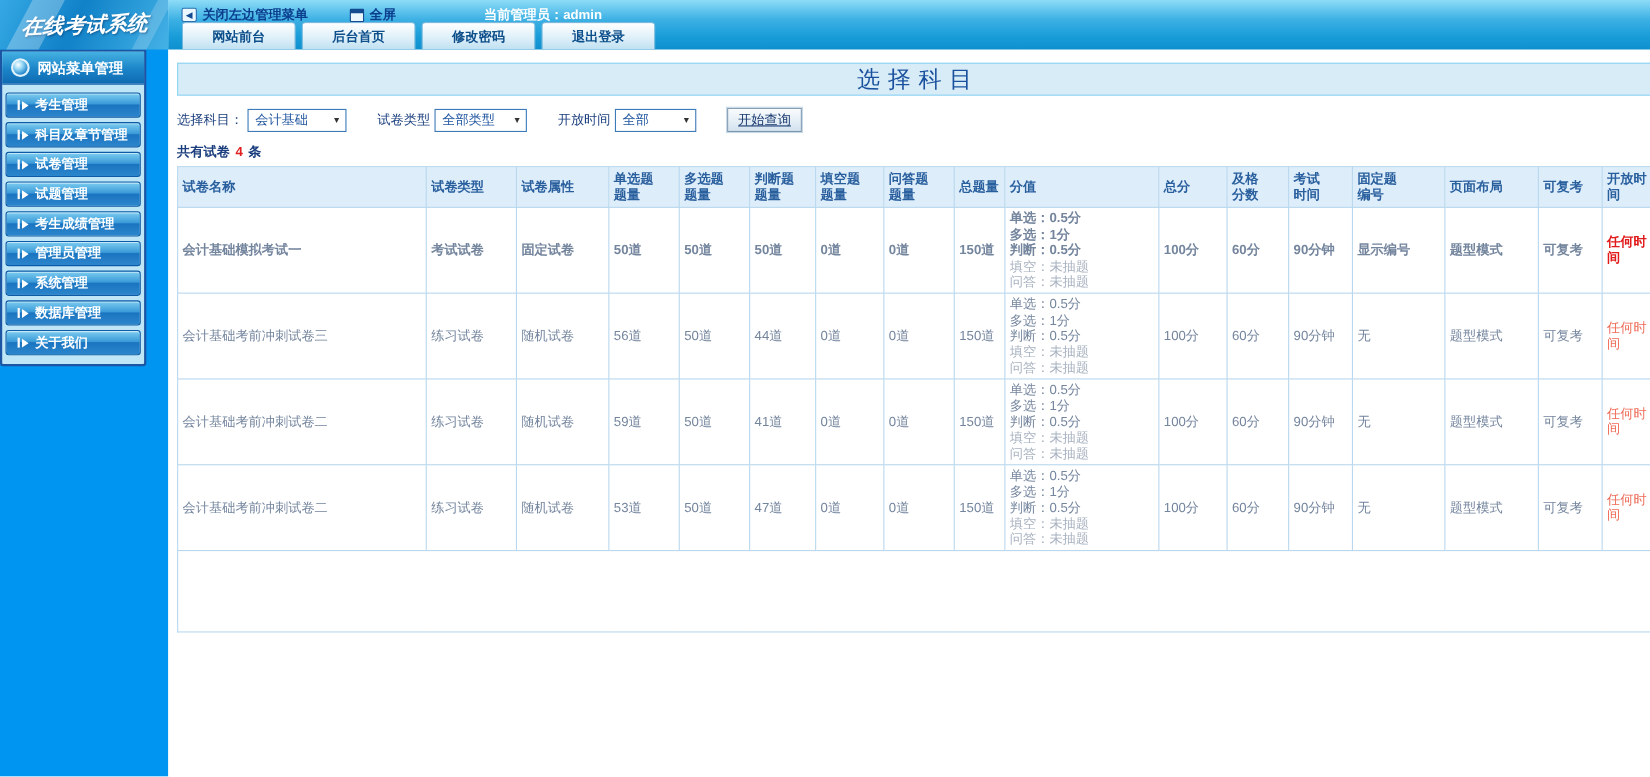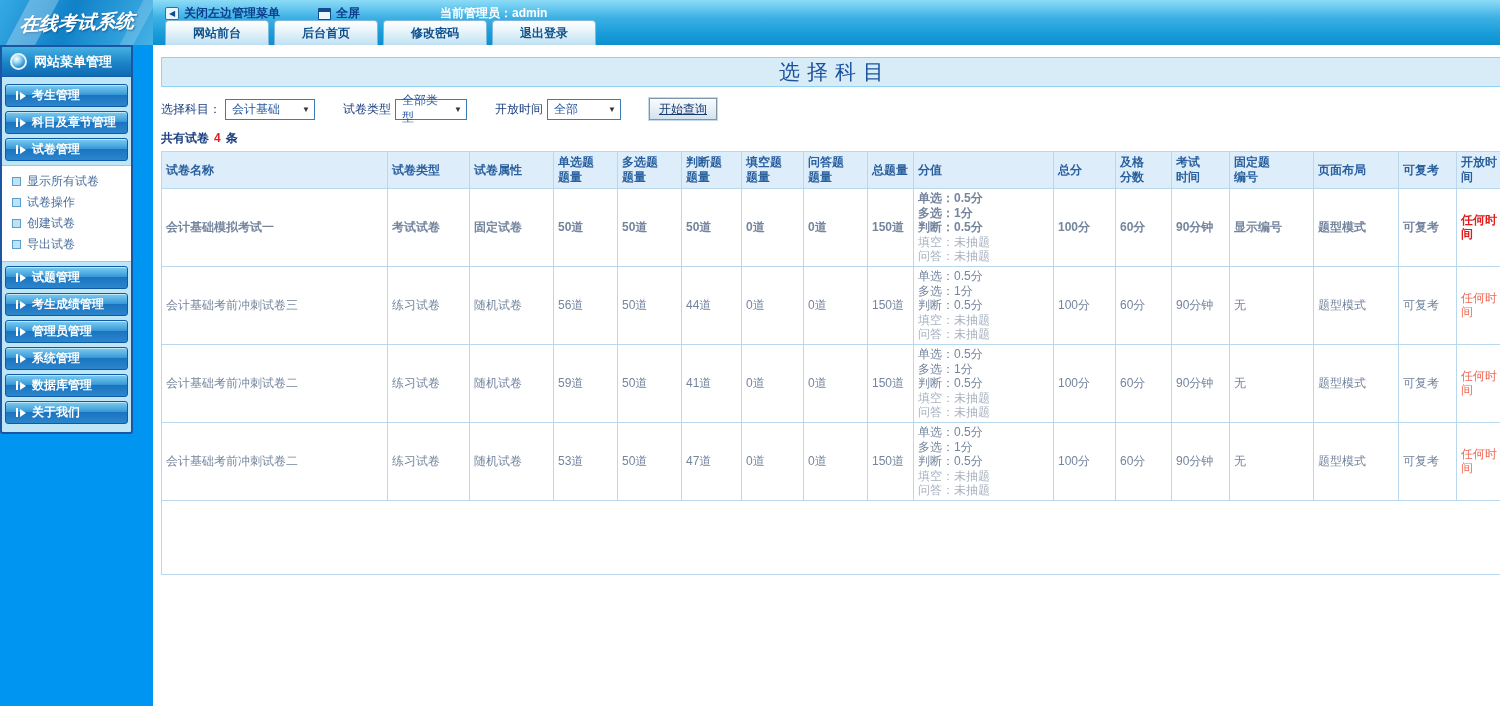--- a/index.html
+++ b/index.html
@@ -42,21 +42,21 @@
 
   .content { flex:1; background:#fff; overflow:hidden; }
   .title-bar { margin:12px 8px 0 8px; height:30px; background:#d8ecf8; border:1px solid #8ed4f2; display:flex; align-items:center; justify-content:center; }
   .title-bar .t { color:#1a519e; font-size:21px; letter-spacing:7px; }
 
   .filters { margin:11px 0 0 8px; display:flex; align-items:center; font-size:12px; color:#1b3f7e; }
   .filters .flabel { margin-right:4px; }
   .sel { display:inline-flex; align-items:center; justify-content:space-between; border:1px solid #3d7ab8; height:21px; background:#fff; color:#2257a0; font-size:12px; padding:0 4px 0 6px; cursor:pointer; }
   .sel .arrow { color:#333; font-size:8px; margin-left:8px; }
   .sel-subject { width:90px; margin-right:28px; }
-  .sel-type { width:72px; margin-right:28px; }
+  .sel-type { width:84px; margin-right:28px; }
   .sel-open { width:74px; margin-right:28px; }
   .query-btn { height:22px; padding:0 9px; background:linear-gradient(180deg,#fafcfe 0%,#e3edf5 60%,#d3e2ee 100%); border:1px solid #7c96ae; outline:1px solid #c7d9e6; color:#17386e; font-size:12px; cursor:pointer; font-family:inherit;text-decoration:underline; }
 
   .count-line { margin:10px 0 4px 8px; font-size:12px; color:#1b3f7e; font-weight:bold; }
   .count-line .num { color:#e02020; margin:0 5px; }
 
   table.papers { border-collapse:collapse; table-layout:fixed; width:calc(100% - 16px); margin:0 8px; font-size:12px; }
   table.papers th, table.papers td { border:1px solid #b9d8ee; padding:2px 4px; text-align:left; vertical-align:middle; }
   table.papers thead th { background:#ddeefa; color:#2a5f9e; font-weight:bold; height:37px; white-space:pre-line; line-height:15px; }
   table.papers tbody td { color:#74859e; line-height:14.6px; height:74px; background:#fff; }
@@ -99,38 +99,20 @@
         <span class="lbl">科目及章节管理</span>
       </div>
       <div class="menu-btn">
         <span class="glyph">
             <span class="bar"></span>
             <span class="tri"></span>
           </span>
         <span class="lbl">试卷管理</span>
       </div>
 
-      <div class="submenu">
-        <div class="submenu-item">
-          <span class="sq"></span>
-          <span class="lbl">显示所有试卷</span>
-        </div>
-        <div class="submenu-item">
-          <span class="sq"></span>
-          <span class="lbl">试卷操作</span>
-        </div>
-        <div class="submenu-item">
-          <span class="sq"></span>
-          <span class="lbl">创建试卷</span>
-        </div>
-        <div class="submenu-item">
-          <span class="sq"></span>
-          <span class="lbl">导出试卷</span>
-        </div>
-      </div>
 
       <div class="menu-btn">
         <span class="glyph">
             <span class="bar"></span>
             <span class="tri"></span>
           </span>
         <span class="lbl">试题管理</span>
       </div>
       <div class="menu-btn">
         <span class="glyph">

